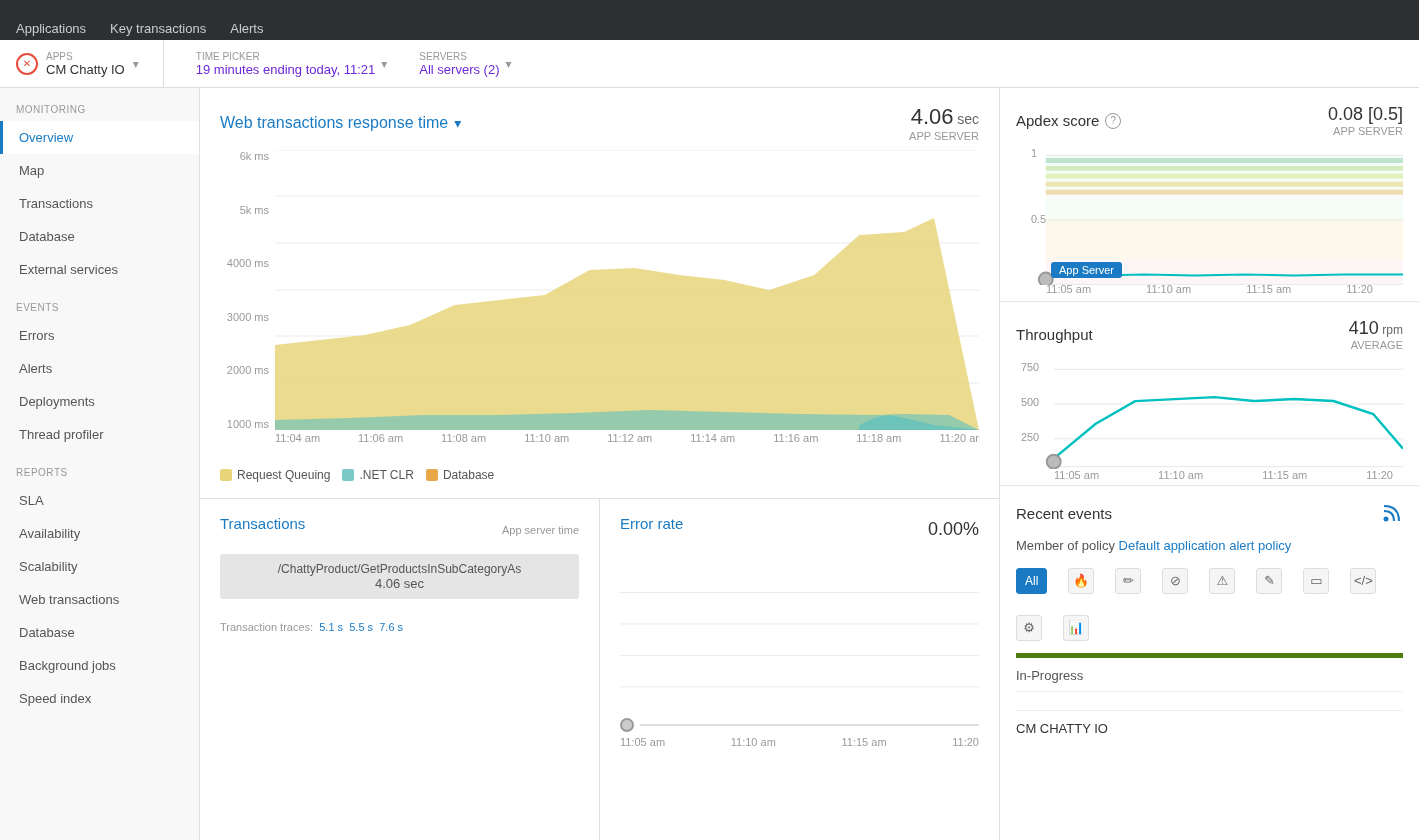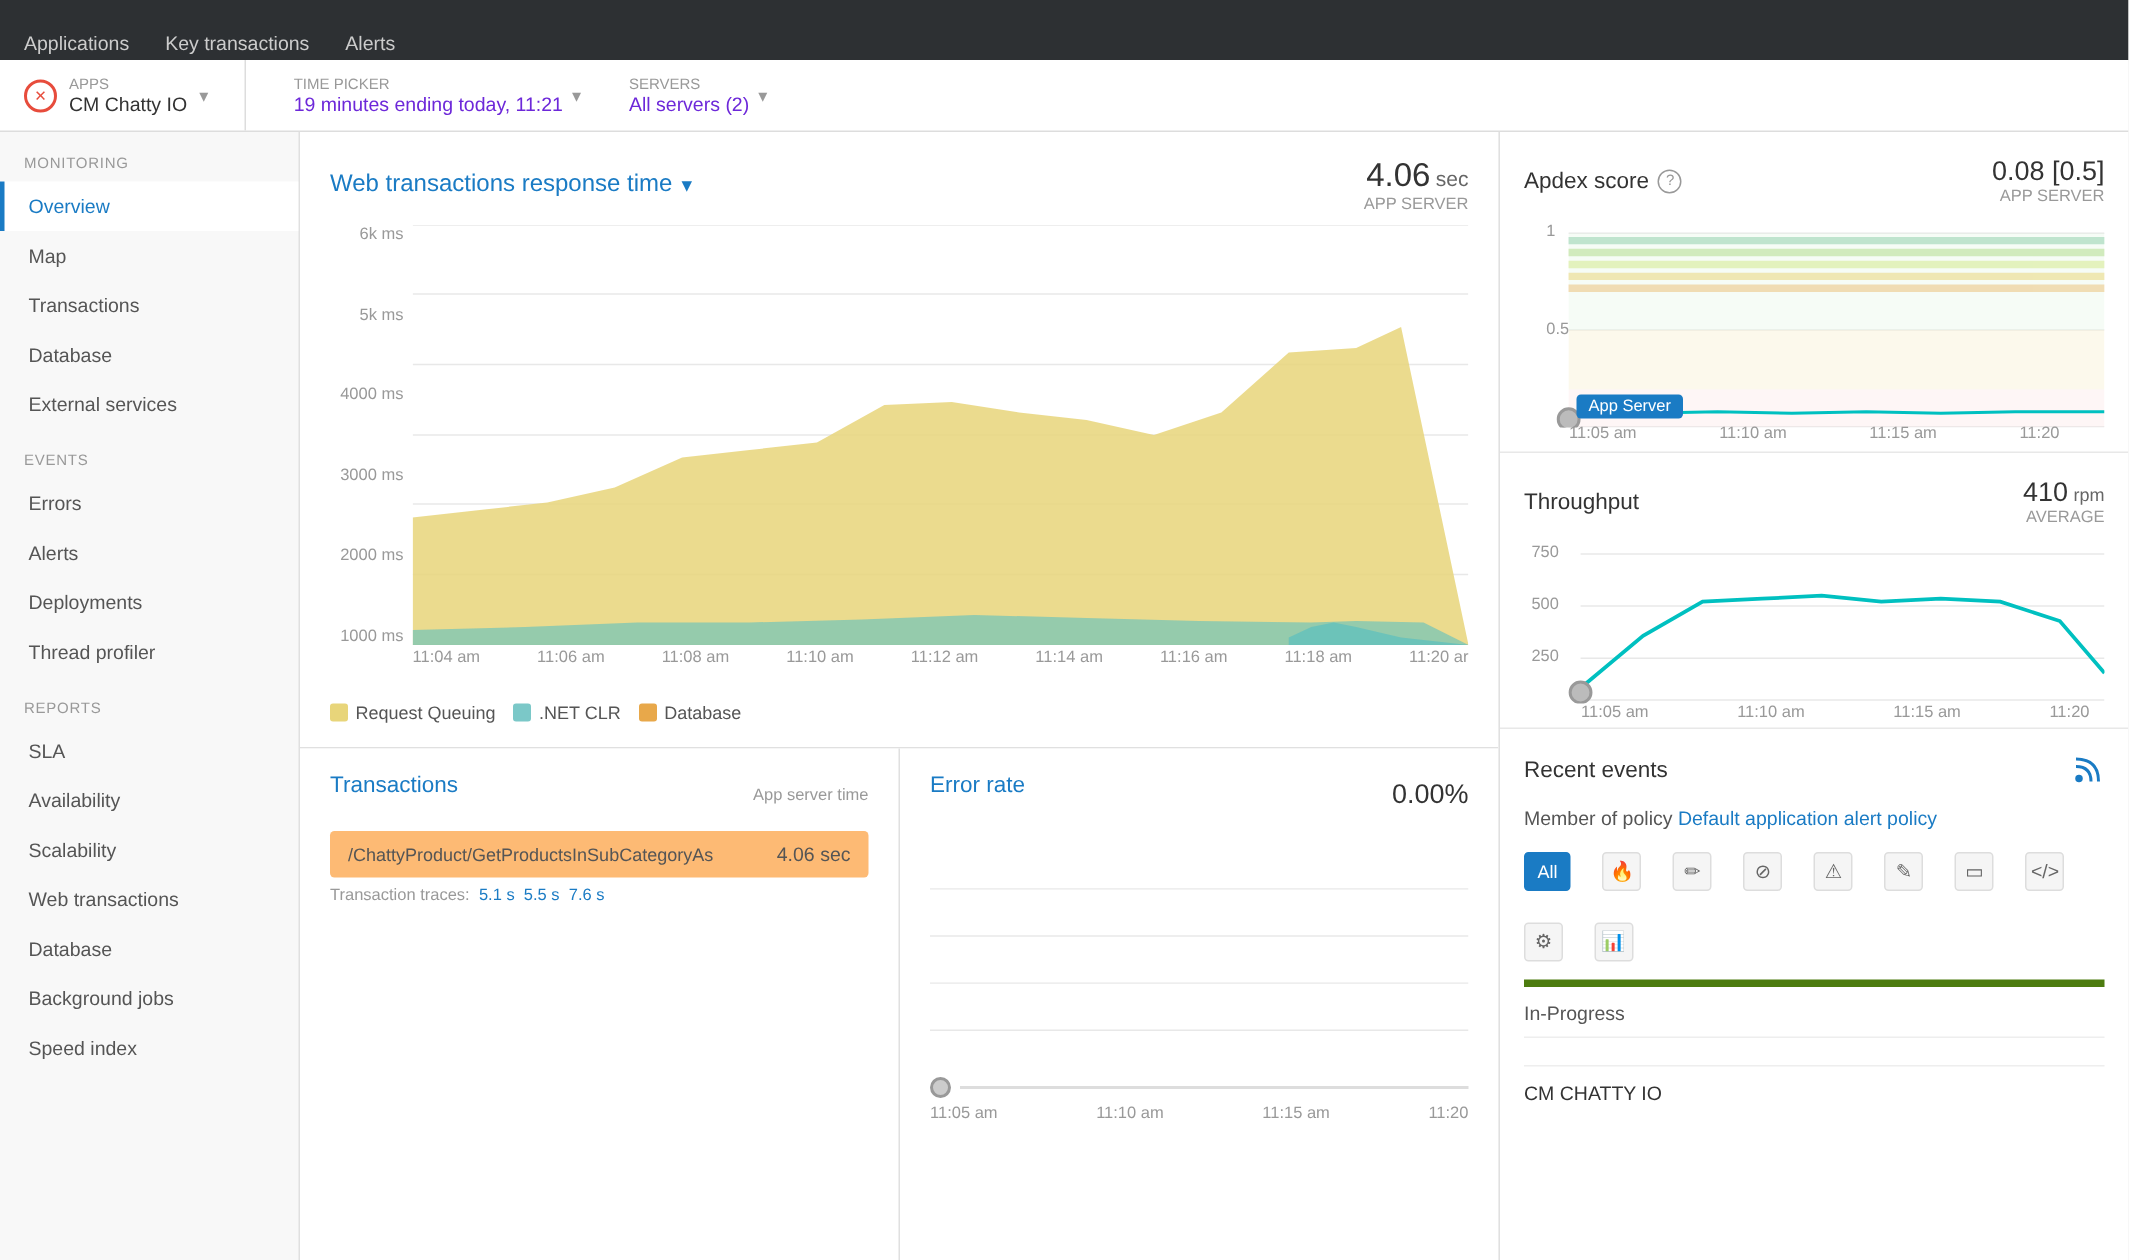--- a/index.html
+++ b/index.html
@@ -211,28 +211,29 @@
     }
     .panel-title {
       color: #1a7bc4;
       font-size: 15px;
       margin-bottom: 12px;
     }
     .panel-subtitle { font-size: 11px; color: #999; text-align: right; }
     .panel-header { display: flex; justify-content: space-between; align-items: center; margin-bottom: 10px; }
 
     .transaction-row {
-      background: #fdba74;
+      background: #e5e5e5;
       border-radius: 3px;
       padding: 8px 12px;
       display: flex;
       justify-content: space-between;
       align-items: center;
-      margin-bottom: 6px;
+      margin-bottom: 22px;
       cursor: pointer;
+      flex-direction: column;
     }
     .transaction-name { font-size: 12px; color: #555; }
     .transaction-time { font-size: 13px; color: #555; font-weight: 500; }
 
     .transaction-traces {
       font-size: 11px;
       color: #999;
       margin-top: 0;
     }
     .trace-link { color: #1a7bc4; cursor: pointer; }

